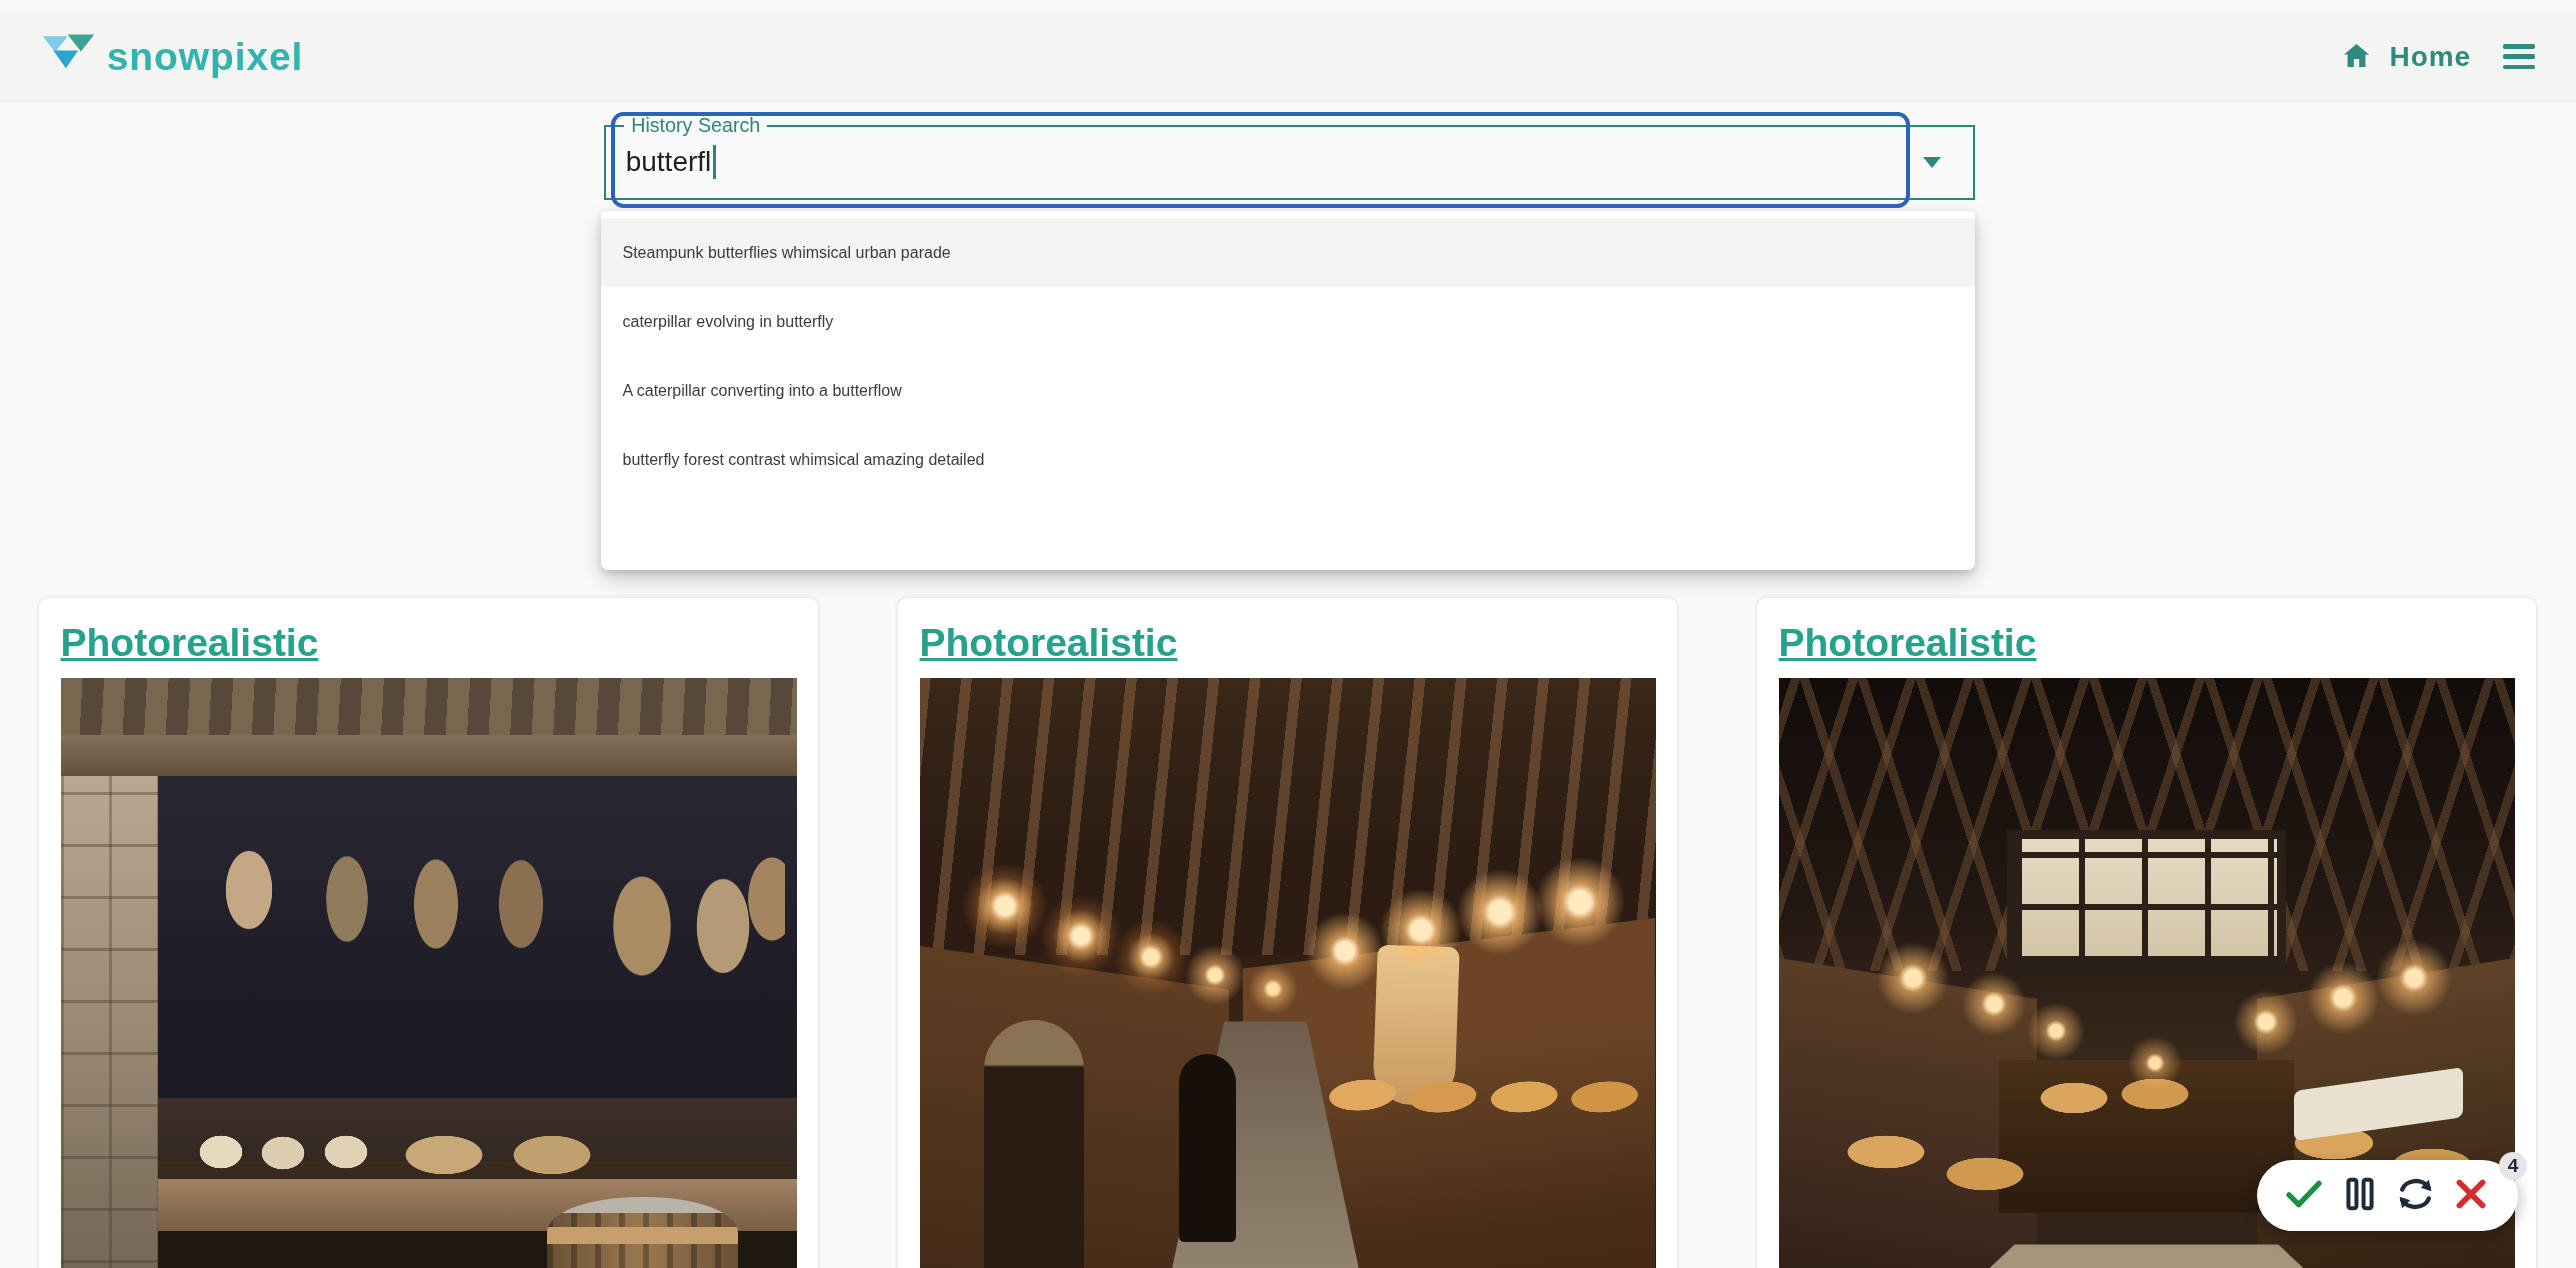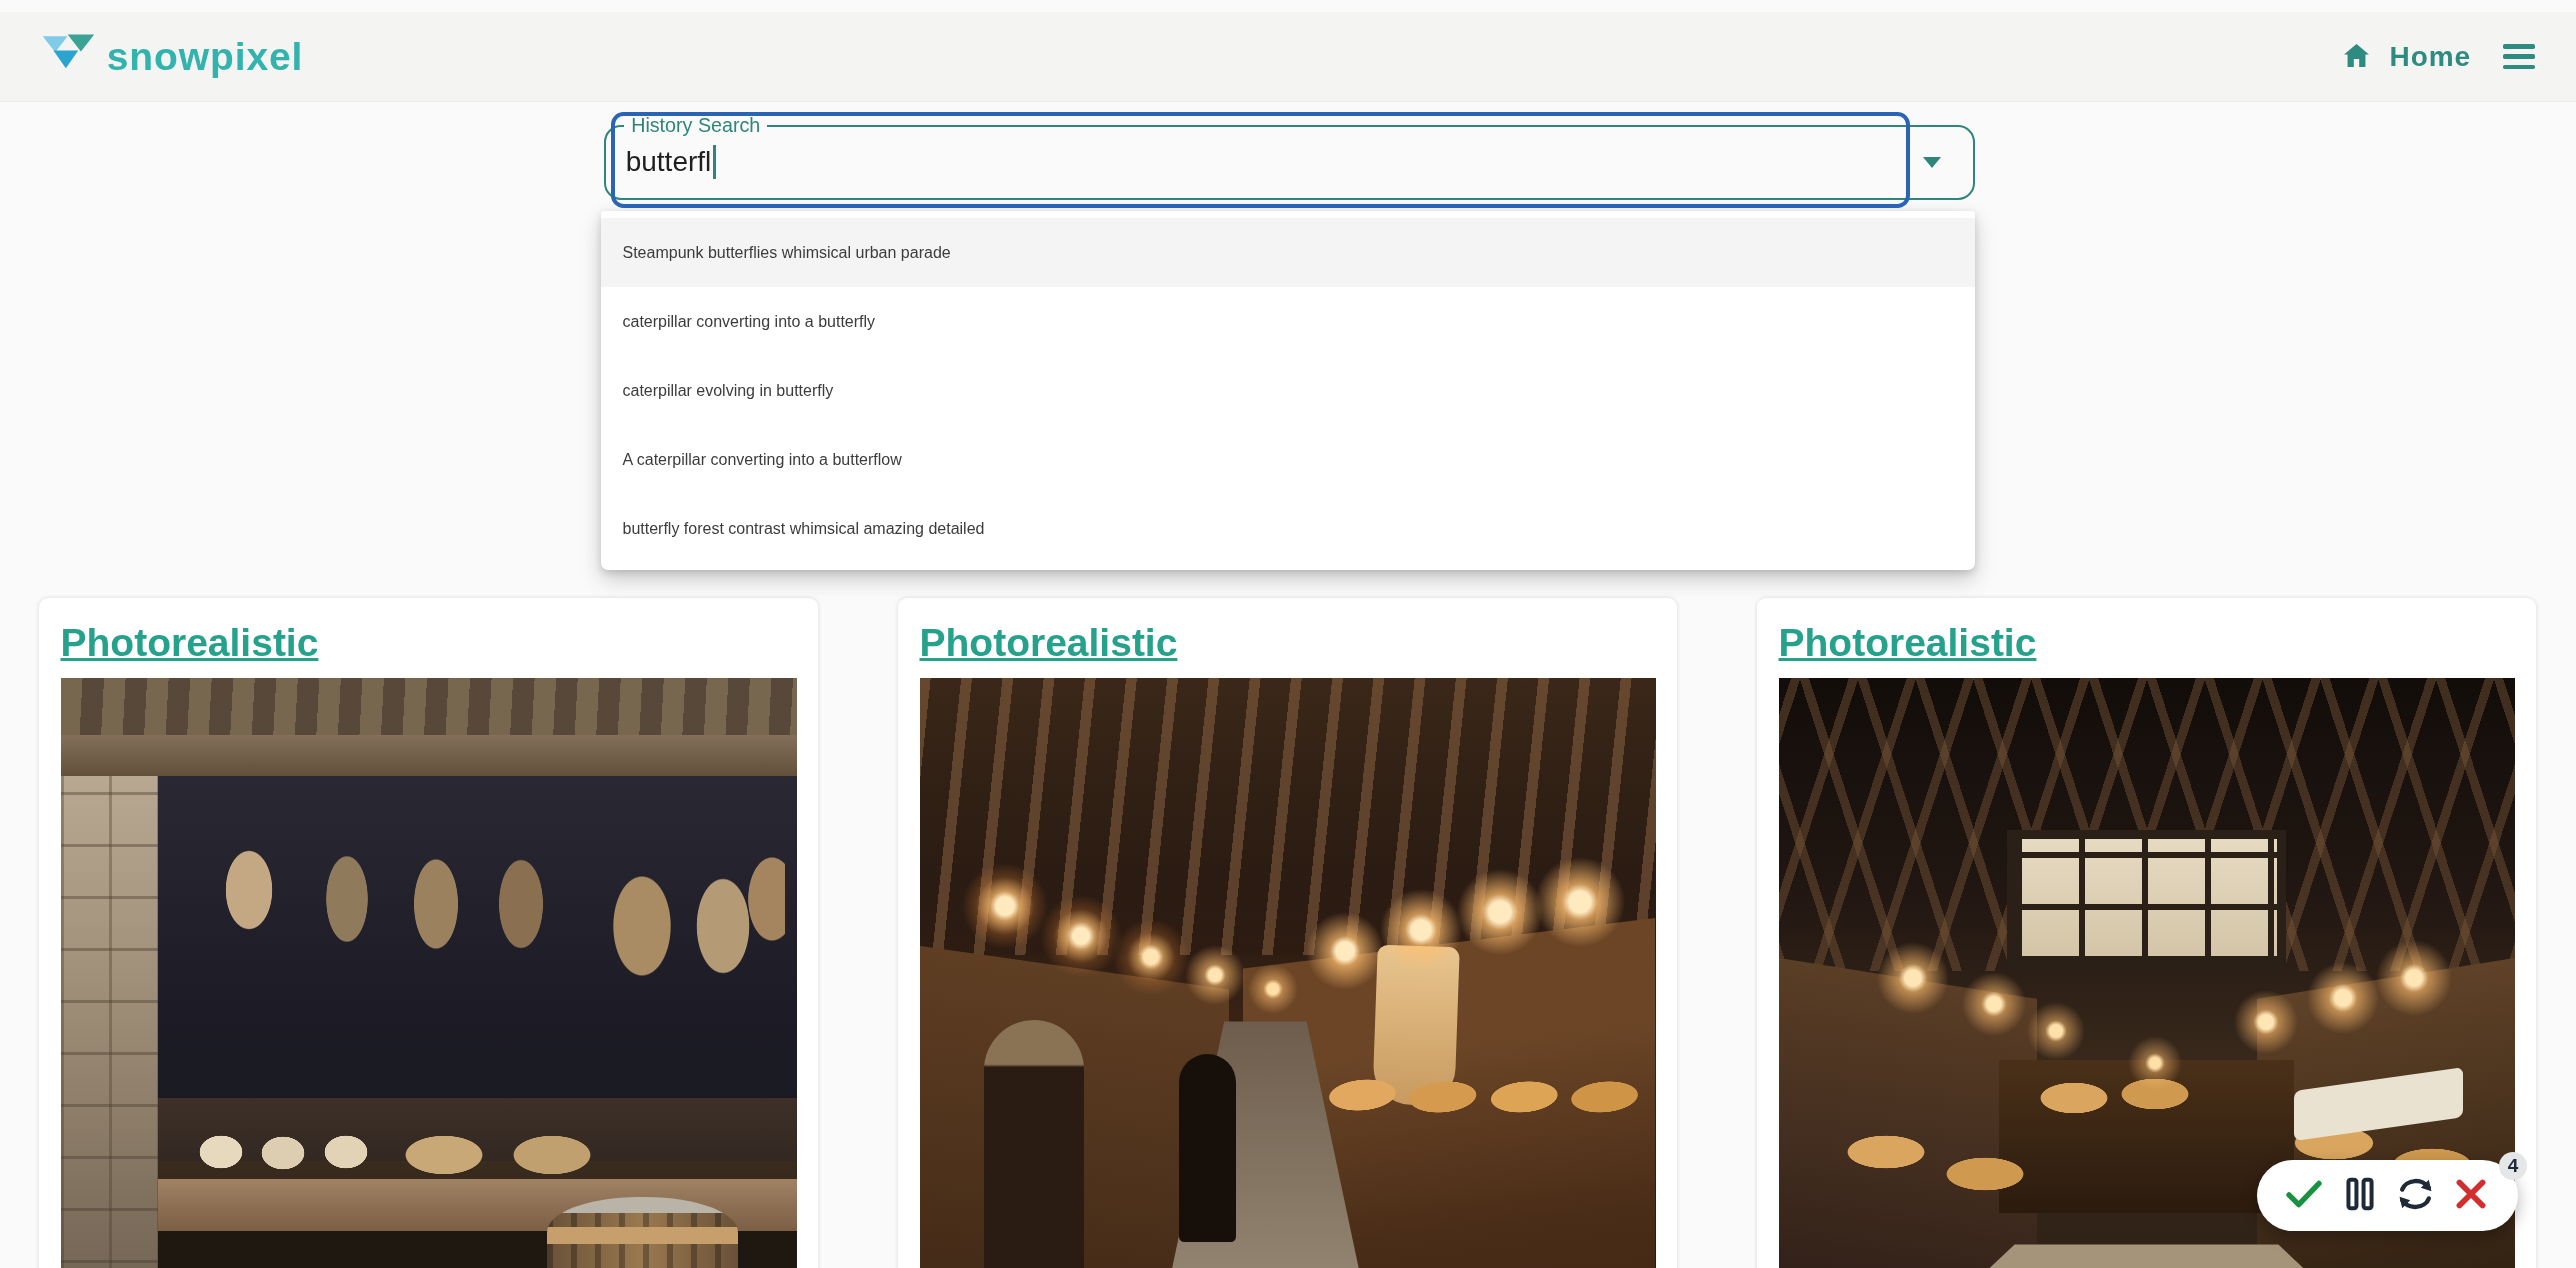--- a/index.html
+++ b/index.html
@@ -9,21 +9,21 @@
   .header{position:absolute;left:0;top:0;width:2576px;height:89px;background:#f4f4f3;border-bottom:0.9px solid #ececea;z-index:5;}
   .brand{position:absolute;left:41px;top:0;height:89px;display:flex;align-items:center;gap:10.7px;}
   .brand-text{font-size:39px;font-weight:700;color:var(--brand-teal,#33b3ae);letter-spacing:0.9px;}
   .nav{position:absolute;right:41px;top:0;height:89px;display:flex;align-items:center;gap:32px;}
   .home-link{display:flex;align-items:center;gap:19.7px;cursor:pointer;}
   .home-label{font-size:28px;font-weight:700;color:var(--nav-teal,#2e8b80);letter-spacing:0.9px;}
   .menu-btn{width:32px;height:25px;display:flex;flex-direction:column;justify-content:space-between;cursor:pointer;}
   .menu-btn i{display:block;height:4.5px;border-radius:1.8px;background:var(--nav-teal,#2e8b80);}
 
   
-  .combo{position:absolute;left:604px;top:113px;width:1371px;height:75px;border:2.7px solid var(--field-outline-teal,#2e857a);border-radius:17px;background:#fafafa;box-sizing:border-box;z-index:20;}
+  .combo{position:absolute;left:604px;top:113px;width:1371px;height:75px;border:2.7px solid var(--field-outline-teal,#2e857a);border-radius:0;background:#fafafa;box-sizing:border-box;z-index:20;}
   .combo-label{position:absolute;left:18px;top:-13.4px;padding:0 7.2px;background:#fafafa;font-size:19.7px;color:var(--field-outline-teal,#3d9488);}
   .combo-value{position:absolute;left:19.7px;top:0;height:70px;display:flex;align-items:center;font-size:28px;color:#1f1f1f;}
   .text-caret{display:inline-block;width:2.7px;height:34px;background:var(--field-outline-teal,#2e857a);margin-left:1.8px;}
   .combo-arrow-btn{position:absolute;right:14.3px;top:0;height:70px;width:54px;display:flex;align-items:center;justify-content:center;cursor:pointer;}
   .combo-arrow{width:0;height:0;border-left:9.8px solid transparent;border-right:9.8px solid transparent;border-top:11.6px solid var(--field-outline-teal,#2e857a);}
   .focus-annotation{position:absolute;left:611px;top:100px;width:1299px;height:96px;border:4.5px solid var(--focus-annotation-blue,#2b63b5);border-radius:12.5px;box-sizing:border-box;z-index:30;pointer-events:none;}
 
   
   .dropdown{position:absolute;left:601px;top:199px;width:1374px;height:359px;background:#ffffff;border-radius:3.6px 3.6px 7.2px 7.2px;box-shadow:0 9px 21.5px rgba(0,0,0,.2),0 2.7px 7.2px rgba(0,0,0,.12);padding:7.2px 0;box-sizing:border-box;z-index:15;}
   .dd-item{height:69px;display:flex;align-items:center;padding:0 21.5px;font-size:16px;color:#3c3c3c;cursor:pointer;}
@@ -160,21 +160,20 @@
       <span class="text-caret"></span>
     </div>
     <div class="combo-arrow-btn">
       <span class="combo-arrow"></span>
     </div>
   </div>
   <div class="focus-annotation"></div>
 
   <div class="dropdown">
     <div class="dd-item highlighted">Steampunk butterflies whimsical urban parade</div>
-    <div class="dd-item">caterpillar converting into a butterfly</div>
     <div class="dd-item">caterpillar evolving in butterfly</div>
     <div class="dd-item">A caterpillar converting into a butterflow</div>
     <div class="dd-item">butterfly forest contrast whimsical amazing detailed</div>
   </div>
 
   <div class="card card1">
     <p class="card-title">Photorealistic</p>
     <div class="scene">
       <div class="s1-curtain"></div>
       <div class="s1-hangings"></div>

